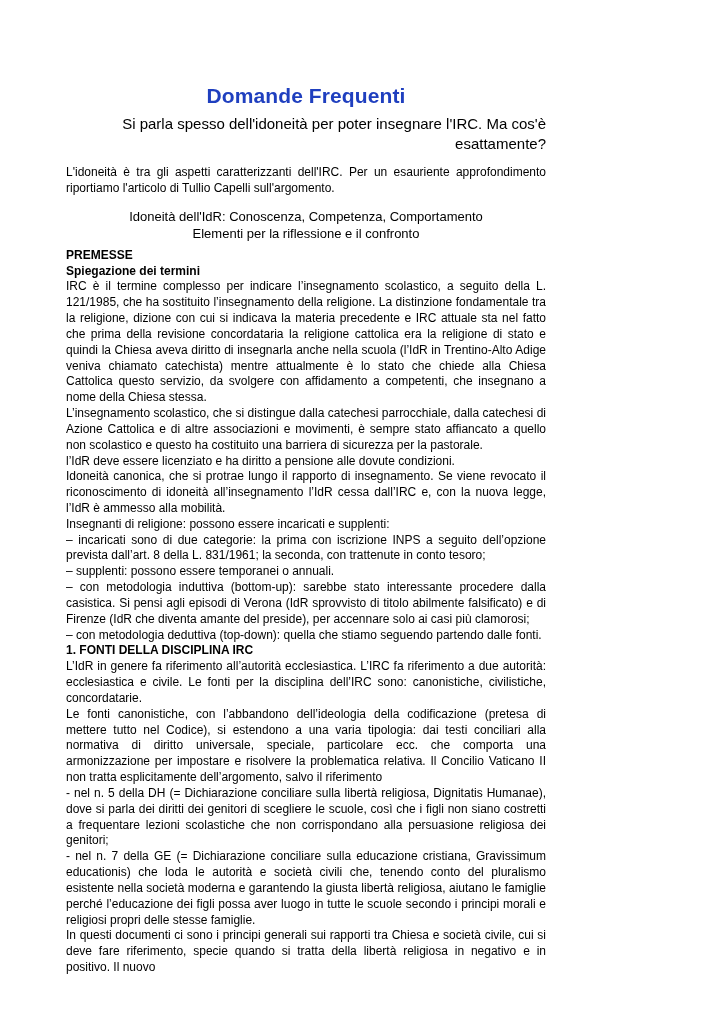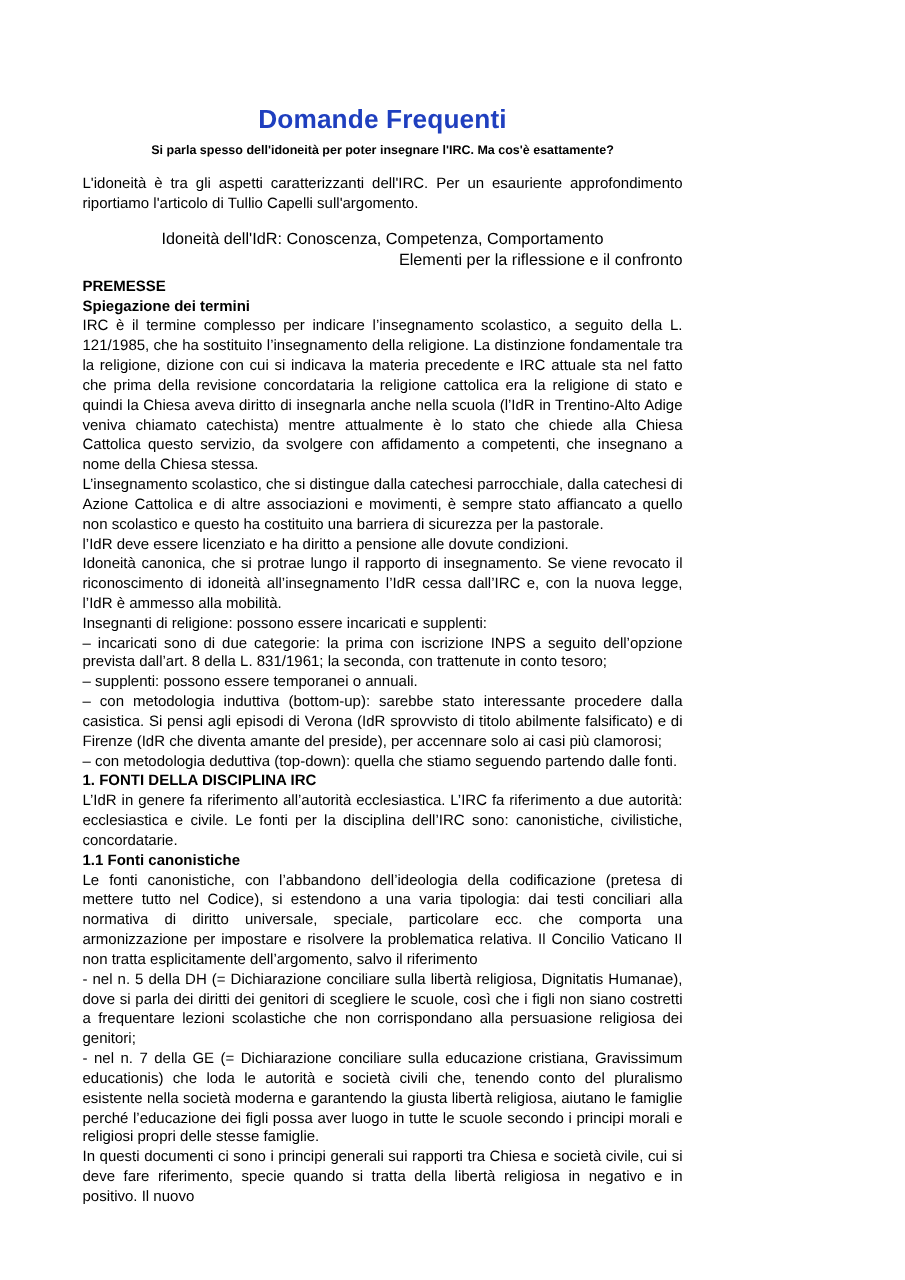--- a/index.html
+++ b/index.html
@@ -22,46 +22,45 @@
   }
   .doc-title {
     text-align: center;
     color: #1f3fbf;
     font-size: 21px;
     font-weight: bold;
     margin: 0 0 6px 0;
     letter-spacing: 0.1px;
   }
   .subtitle {
-    font-size: 10px;
-    font-weight: bold;
+    font-size: 15px;
+    font-weight: normal;
     margin: 0 0 12px 0;
     line-height: 1.3;
-    text-align: center;
+    text-align: right;
   }
   p.body {
     font-size: 12px;
     line-height: 1.32;
     margin: 0 0 0 0;
     text-align: justify;
     text-justify: inter-word;
   }
   p.gap {
     margin-bottom: 11px;
   }
   .center-head {
     text-align: center;
     font-size: 13px;
     font-weight: normal;
     line-height: 1.35;
     margin: 0;
   }
   .center-head .line2 {
     display: block;
-    text-align: right;
   }
   .spacer-xs { height: 5px; }
   .bold-line {
     font-size: 12px;
     font-weight: bold;
     line-height: 1.32;
     margin: 0;
   }
   .plain-line {
     font-size: 12px;
@@ -97,19 +96,18 @@
   <p class="body">Idoneità canonica, che si protrae lungo il rapporto di insegnamento. Se viene revocato il riconoscimento di idoneità all’insegnamento l’IdR cessa dall’IRC e, con la nuova legge, l’IdR è ammesso alla mobilità.</p>
   <p class="plain-line"> Insegnanti di religione: possono essere incaricati e supplenti:</p>
   <p class="body">– incaricati sono di due categorie: la prima con iscrizione INPS a seguito dell’opzione prevista dall’art. 8 della L. 831/1961; la seconda, con trattenute in conto tesoro;</p>
   <p class="plain-line">– supplenti: possono essere temporanei o annuali.</p>
   <p class="body">– con metodologia induttiva (bottom-up): sarebbe stato interessante procedere dalla casistica. Si pensi agli episodi di Verona (IdR sprovvisto di titolo abilmente falsificato) e di Firenze (IdR che diventa amante del preside), per accennare solo ai casi più clamorosi;</p>
   <p class="plain-line">– con metodologia deduttiva (top-down): quella che stiamo seguendo partendo dalle fonti.</p>
 
   <p class="bold-line">1. FONTI DELLA DISCIPLINA IRC</p>
   <p class="body">L’IdR in genere fa riferimento all’autorità ecclesiastica. L’IRC fa riferimento a due autorità: ecclesiastica e civile. Le fonti per la disciplina dell’IRC sono: canonistiche, civilistiche, concordatarie.</p>
 
-  <p class="bold-line">1.1 Fonti canonistiche</p>
   <p class="body">Le fonti canonistiche, con l’abbandono dell’ideologia della codificazione (pretesa di mettere tutto nel Codice), si estendono a una varia tipologia: dai testi conciliari alla normativa di diritto universale, speciale, particolare ecc. che comporta una armonizzazione per impostare e risolvere la problematica relativa. Il Concilio Vaticano II non tratta esplicitamente dell’argomento, salvo il riferimento</p>
   <p class="body">- nel n. 5 della DH (= Dichiarazione conciliare sulla libertà religiosa, Dignitatis Humanae), dove si parla dei diritti dei genitori di scegliere le scuole, così che i figli non siano costretti a frequentare lezioni scolastiche che non corrispondano alla persuasione religiosa dei genitori;</p>
   <p class="body">- nel n. 7 della GE (= Dichiarazione conciliare sulla educazione cristiana, Gravissimum educationis) che loda le autorità e società civili che, tenendo conto del pluralismo esistente nella società moderna e garantendo la giusta libertà religiosa, aiutano le famiglie perché l’educazione dei figli possa aver luogo in tutte le scuole secondo i principi morali e religiosi propri delle stesse famiglie.</p>
   <p class="body">In questi documenti ci sono i principi generali sui rapporti tra Chiesa e società civile, cui si deve fare riferimento, specie quando si tratta della libertà religiosa in negativo e in positivo. Il nuovo</p>
 
 </div>
 
 </body></html>

